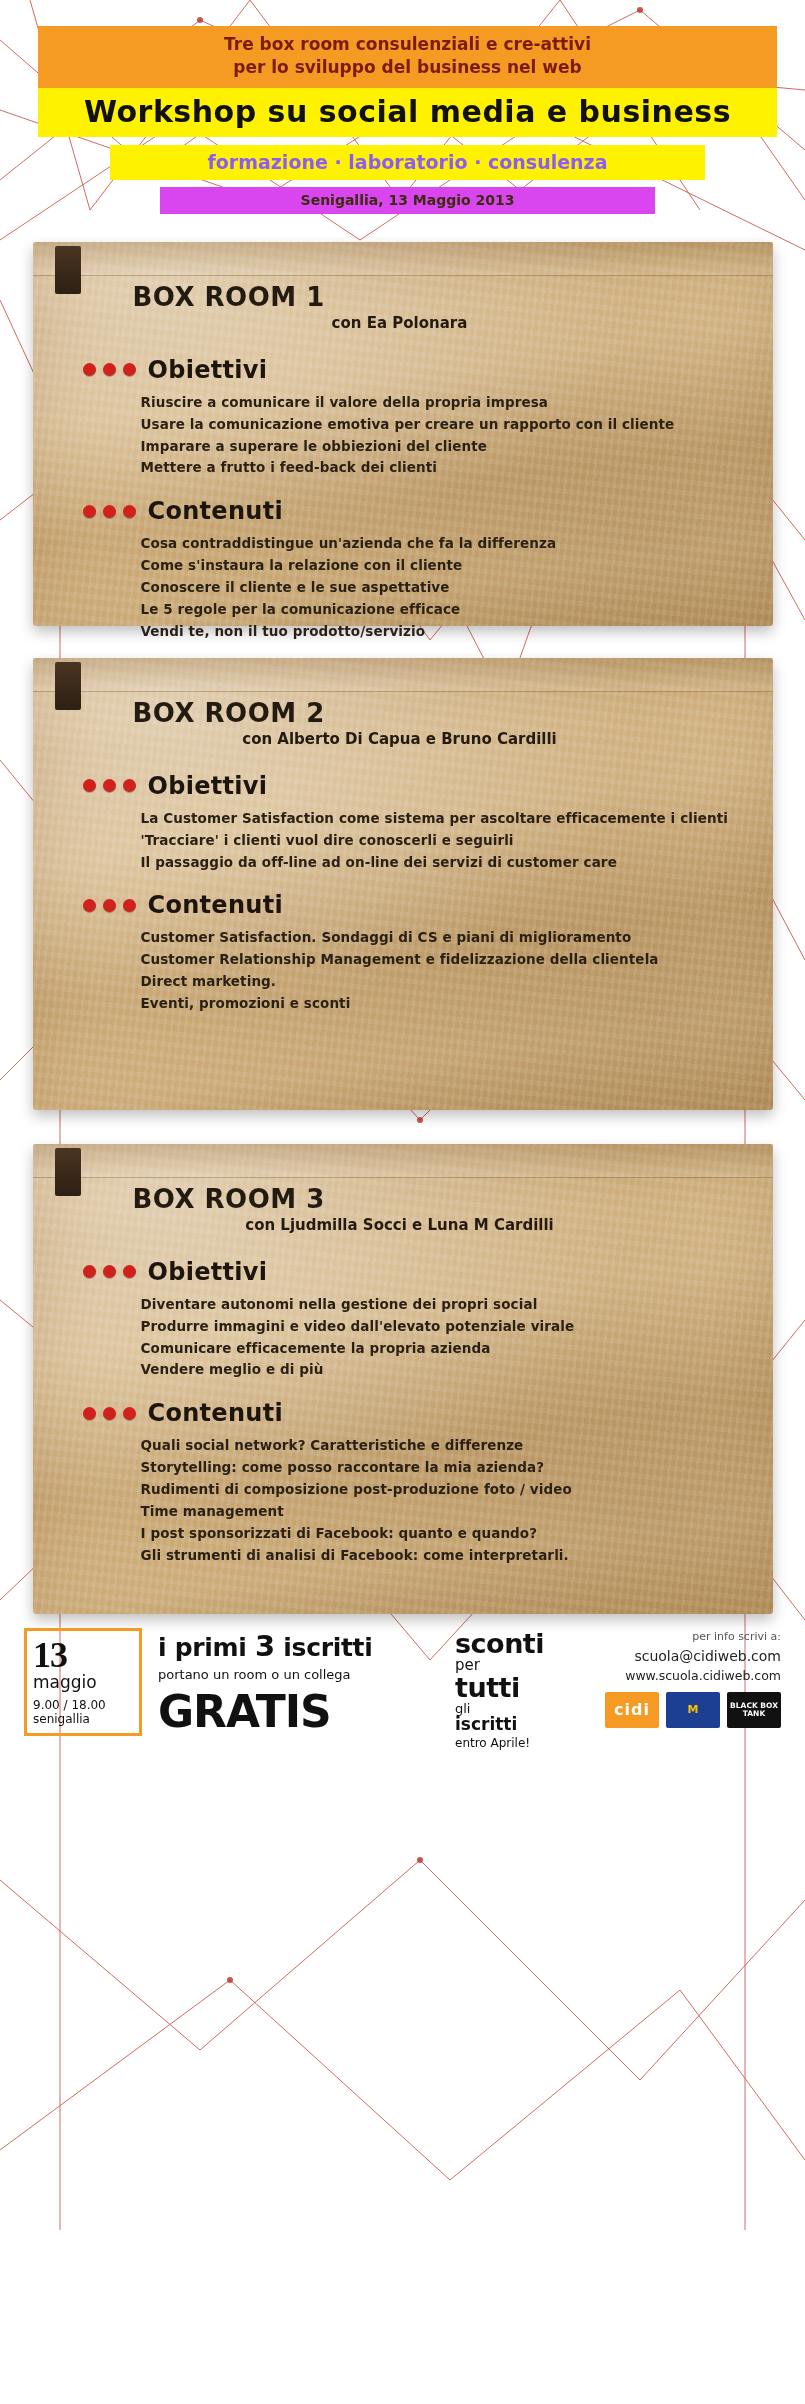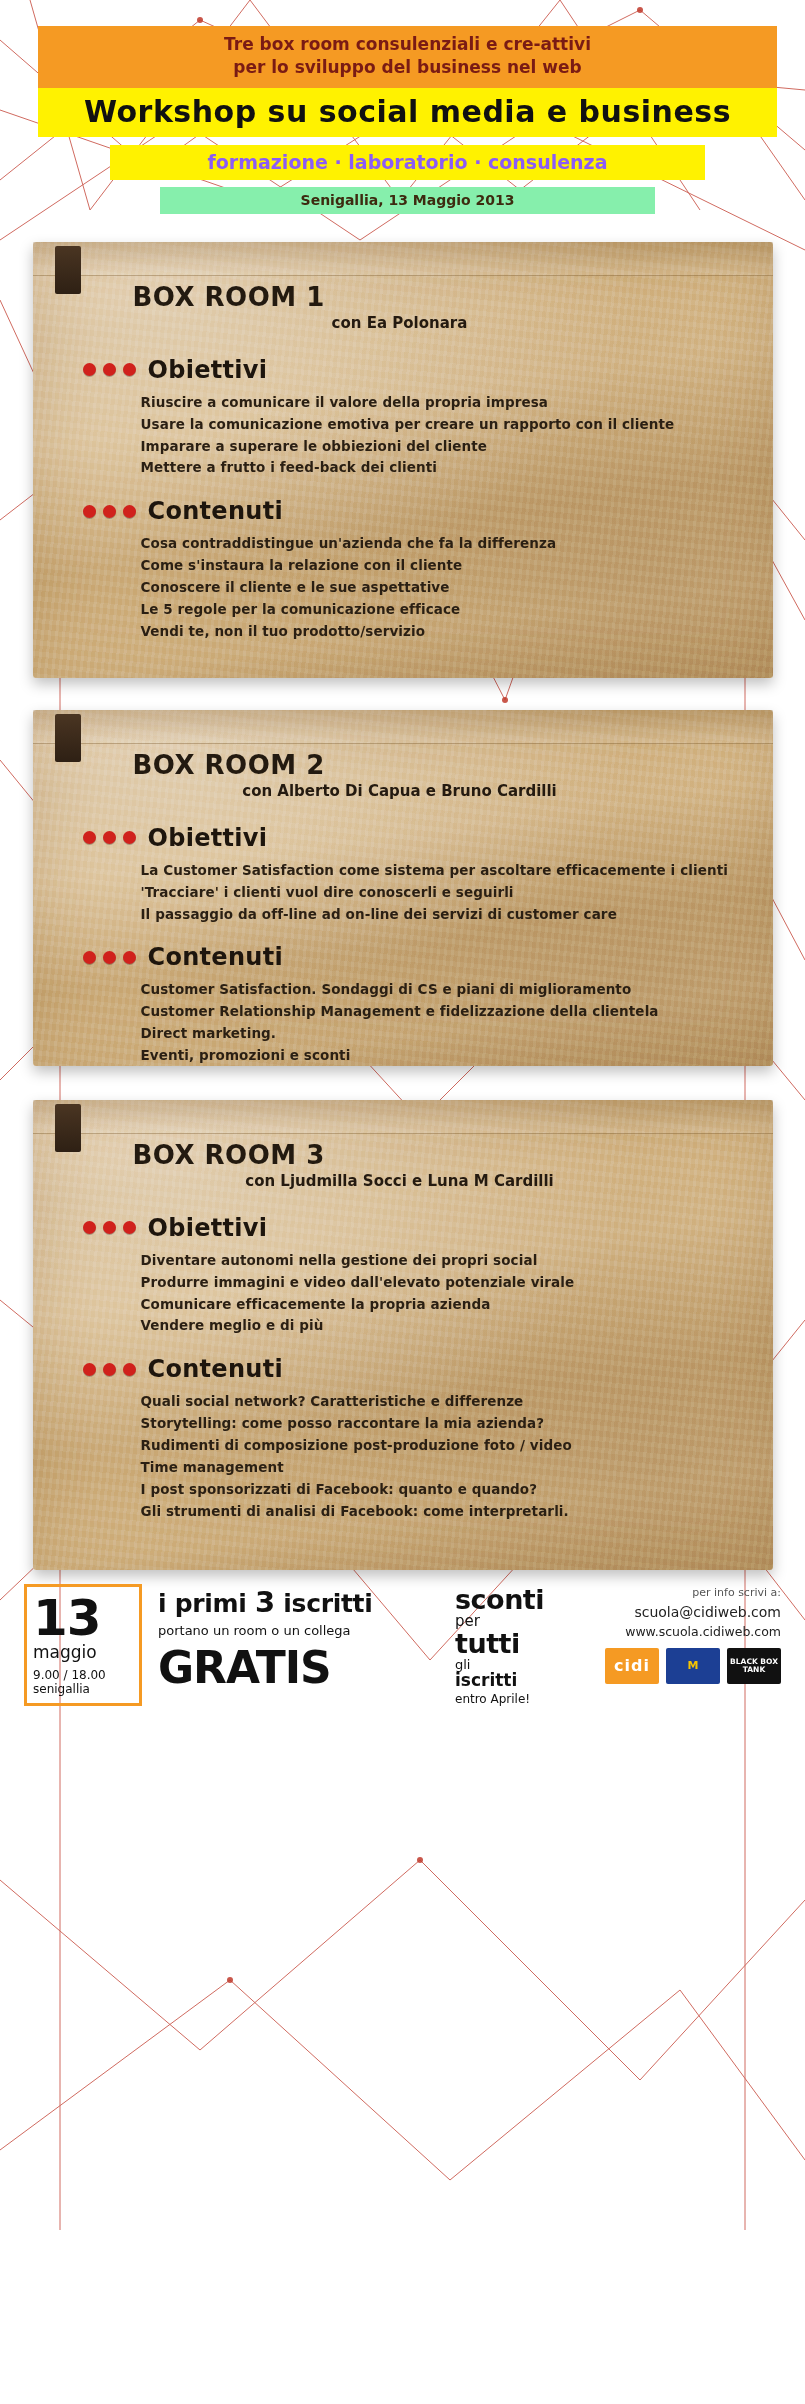--- a/index.html
+++ b/index.html
@@ -55,21 +55,21 @@
     line-height: 1.35;
   }
   .band-yellow-2 {
     background: #fff200;
     margin: 8px 100px 0 110px;
     padding: 6px 0 7px;
     font-size: 19px;
     color: #8b5cf6;
   }
   .band-orange-2 {
-    background: #86efac;
+    background: #d946ef;
     margin: 7px 150px 0 160px;
     padding: 5px 0 6px;
     font-size: 14px;
     color: #3d2b10;
   }
 
   
   .boxes {
     position: relative;
     z-index: 2;
@@ -174,21 +174,21 @@
     display: flex;
     align-items: flex-start;
   }
   .f-date {
     width: 118px;
     border: 3px solid #f59a23;
     padding: 6px 6px 8px 6px;
     text-align: left;
     line-height: 1;
   }
-  .f-day { font-size: 50px; font-weight: bold; color: #111; letter-spacing: -1px; }
+  .f-day { font-size: 36px; font-weight: bold; color: #111; letter-spacing: -1px; font-family: Liberation Serif, serif; }
   .f-month { font-size: 17px; color: #111; margin-top: 1px; }
   .f-hours { font-size: 12px; color: #111; margin-top: 8px; }
   .f-city { font-size: 12px; color: #111; margin-top: 2px; }
 
   .f-mid { flex: 1; padding: 4px 6px 0 16px; }
   .f-primi {
     font-size: 25px; font-weight: bold; color: #111; line-height: 1;
     letter-spacing: -0.3px;
   }
   .f-primi .num { font-size: 29px; }
@@ -266,21 +266,21 @@
     <div>Tre box room consulenziali e cre-attivi</div>
     <div>per lo sviluppo del business nel web</div>
   </div>
   <div class="band band-yellow-main">Workshop su social media e business</div>
   <div class="band band-yellow-2">formazione · laboratorio · consulenza</div>
   <div class="band band-orange-2">Senigallia, 13 Maggio 2013</div>
 </div>
 
 <div class="boxes">
 
-  <div class="box" style="margin-top:28px;height:436px;">
+  <div class="box" style="margin-top:28px;height:384px;">
     <div class="box-top-band">
       <div class="box-tab"></div>
     </div>
     <div class="box-inner">
       <div class="box-title-row">
         <div class="box-title">BOX ROOM 1</div>
         <div class="box-speaker">con Ea Polonara</div>
       </div>
       <div class="sec">
         <div class="sec-head">
@@ -311,21 +311,21 @@
           <li>Cosa contraddistingue un'azienda che fa la differenza</li>
           <li>Come s'instaura la relazione con il cliente</li>
           <li>Conoscere il cliente e le sue aspettative</li>
           <li>Le 5 regole per la comunicazione efficace</li>
           <li>Vendi te, non il tuo prodotto/servizio</li>
         </ul>
       </div>
     </div>
   </div>
 
-  <div class="box" style="margin-top:32px;height:356px;">
+  <div class="box" style="margin-top:32px;height:452px;">
     <div class="box-top-band">
       <div class="box-tab"></div>
     </div>
     <div class="box-inner">
       <div class="box-title-row">
         <div class="box-title">BOX ROOM 2</div>
         <div class="box-speaker">con Alberto Di Capua e Bruno Cardilli</div>
       </div>
       <div class="sec">
         <div class="sec-head">

